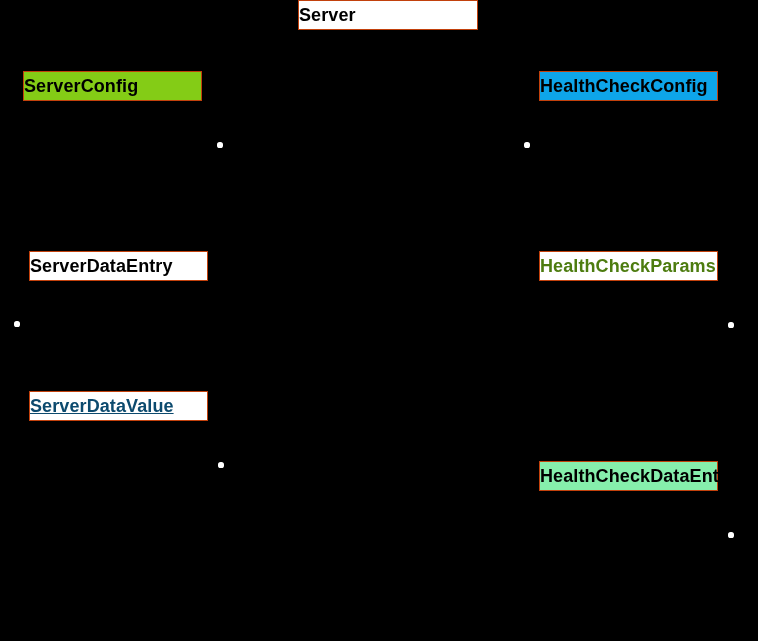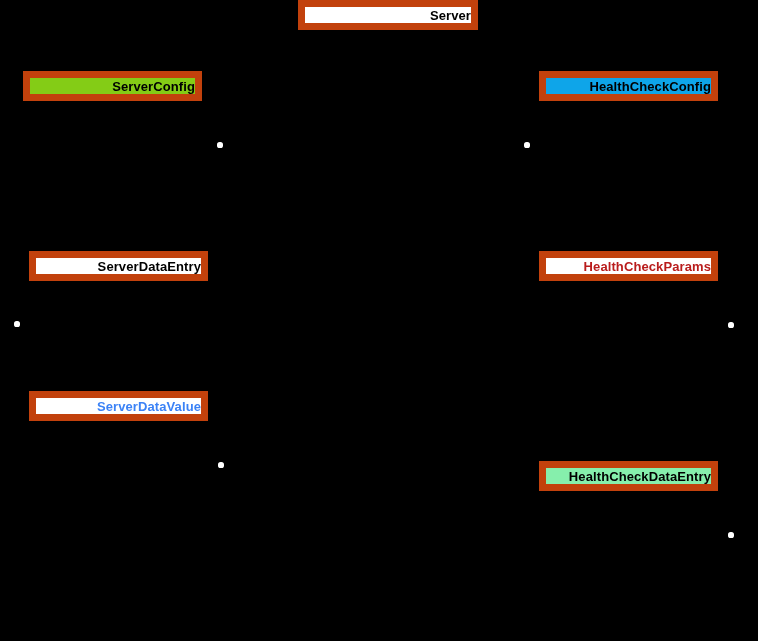--- a/index.html
+++ b/index.html
@@ -14,27 +14,27 @@
   #diagram-canvas {
     position: relative;
     width: 758px;
     height: 641px;
     background: #000000;
     overflow: hidden;
   }
   .class-node {
     position: absolute;
     background: #ffffff;
-    border: 7px solid #c2410c;
+    border: 1px solid #c2410c;
     box-sizing: border-box;
     display: flex;
     align-items: center;
-    justify-content: flex-end;
+    justify-content: flex-start;
     color: #000000;
-    font-size: 13px;
+    font-size: 18px;
     font-weight: bold;
     font-family: "Liberation Sans", sans-serif;
     letter-spacing: 0.1px;
     line-height: 1;
     white-space: nowrap;
   }
   .class-node-label {
     display: block;
     pointer-events: none;
   }
@@ -55,24 +55,24 @@
       </div>
       <div class="class-node" style="left: 23px; top: 71px; width: 179px; height: 30px; background: #84cc16; color: rgb(0, 0, 0);">
         <span class="class-node-label">ServerConfig</span>
       </div>
       <div class="class-node" style="left: 539px; top: 71px; width: 179px; height: 30px; background: #0ea5e9; color: rgb(0, 0, 0);">
         <span class="class-node-label">HealthCheckConfig</span>
       </div>
       <div class="class-node" style="left: 29px; top: 251px; width: 179px; height: 30px; background: rgb(255, 255, 255); color: rgb(0, 0, 0);">
         <span class="class-node-label">ServerDataEntry</span>
       </div>
-      <div class="class-node" style="left: 539px; top: 251px; width: 179px; height: 30px; background: rgb(255, 255, 255); color: #b91c1c;">
+      <div class="class-node" style="left: 539px; top: 251px; width: 179px; height: 30px; background: rgb(255, 255, 255); color: #4d7c0f;">
         <span class="class-node-label">HealthCheckParams</span>
       </div>
-      <div class="class-node" style="left: 29px; top: 391px; width: 179px; height: 30px; background: rgb(255, 255, 255); color: #3b82f6;">
+      <div class="class-node" style="left: 29px; top: 391px; width: 179px; height: 30px; background: rgb(255, 255, 255); color: #0c4a6e; text-decoration: underline;">
         <span class="class-node-label">ServerDataValue</span>
       </div>
       <div class="class-node" style="left: 539px; top: 461px; width: 179px; height: 30px; background: #86efac; color: rgb(0, 0, 0);">
         <span class="class-node-label">HealthCheckDataEntry</span>
       </div>
     </div>
 
   <div id="markers-layer">
       <div class="edge-dot" style="left: 217.4px; top: 142.4px; width: 5.2px; height: 5.2px; background: rgb(255, 255, 255);"></div>
       <div class="edge-dot" style="left: 524.4px; top: 142.4px; width: 5.2px; height: 5.2px; background: rgb(255, 255, 255);"></div>

